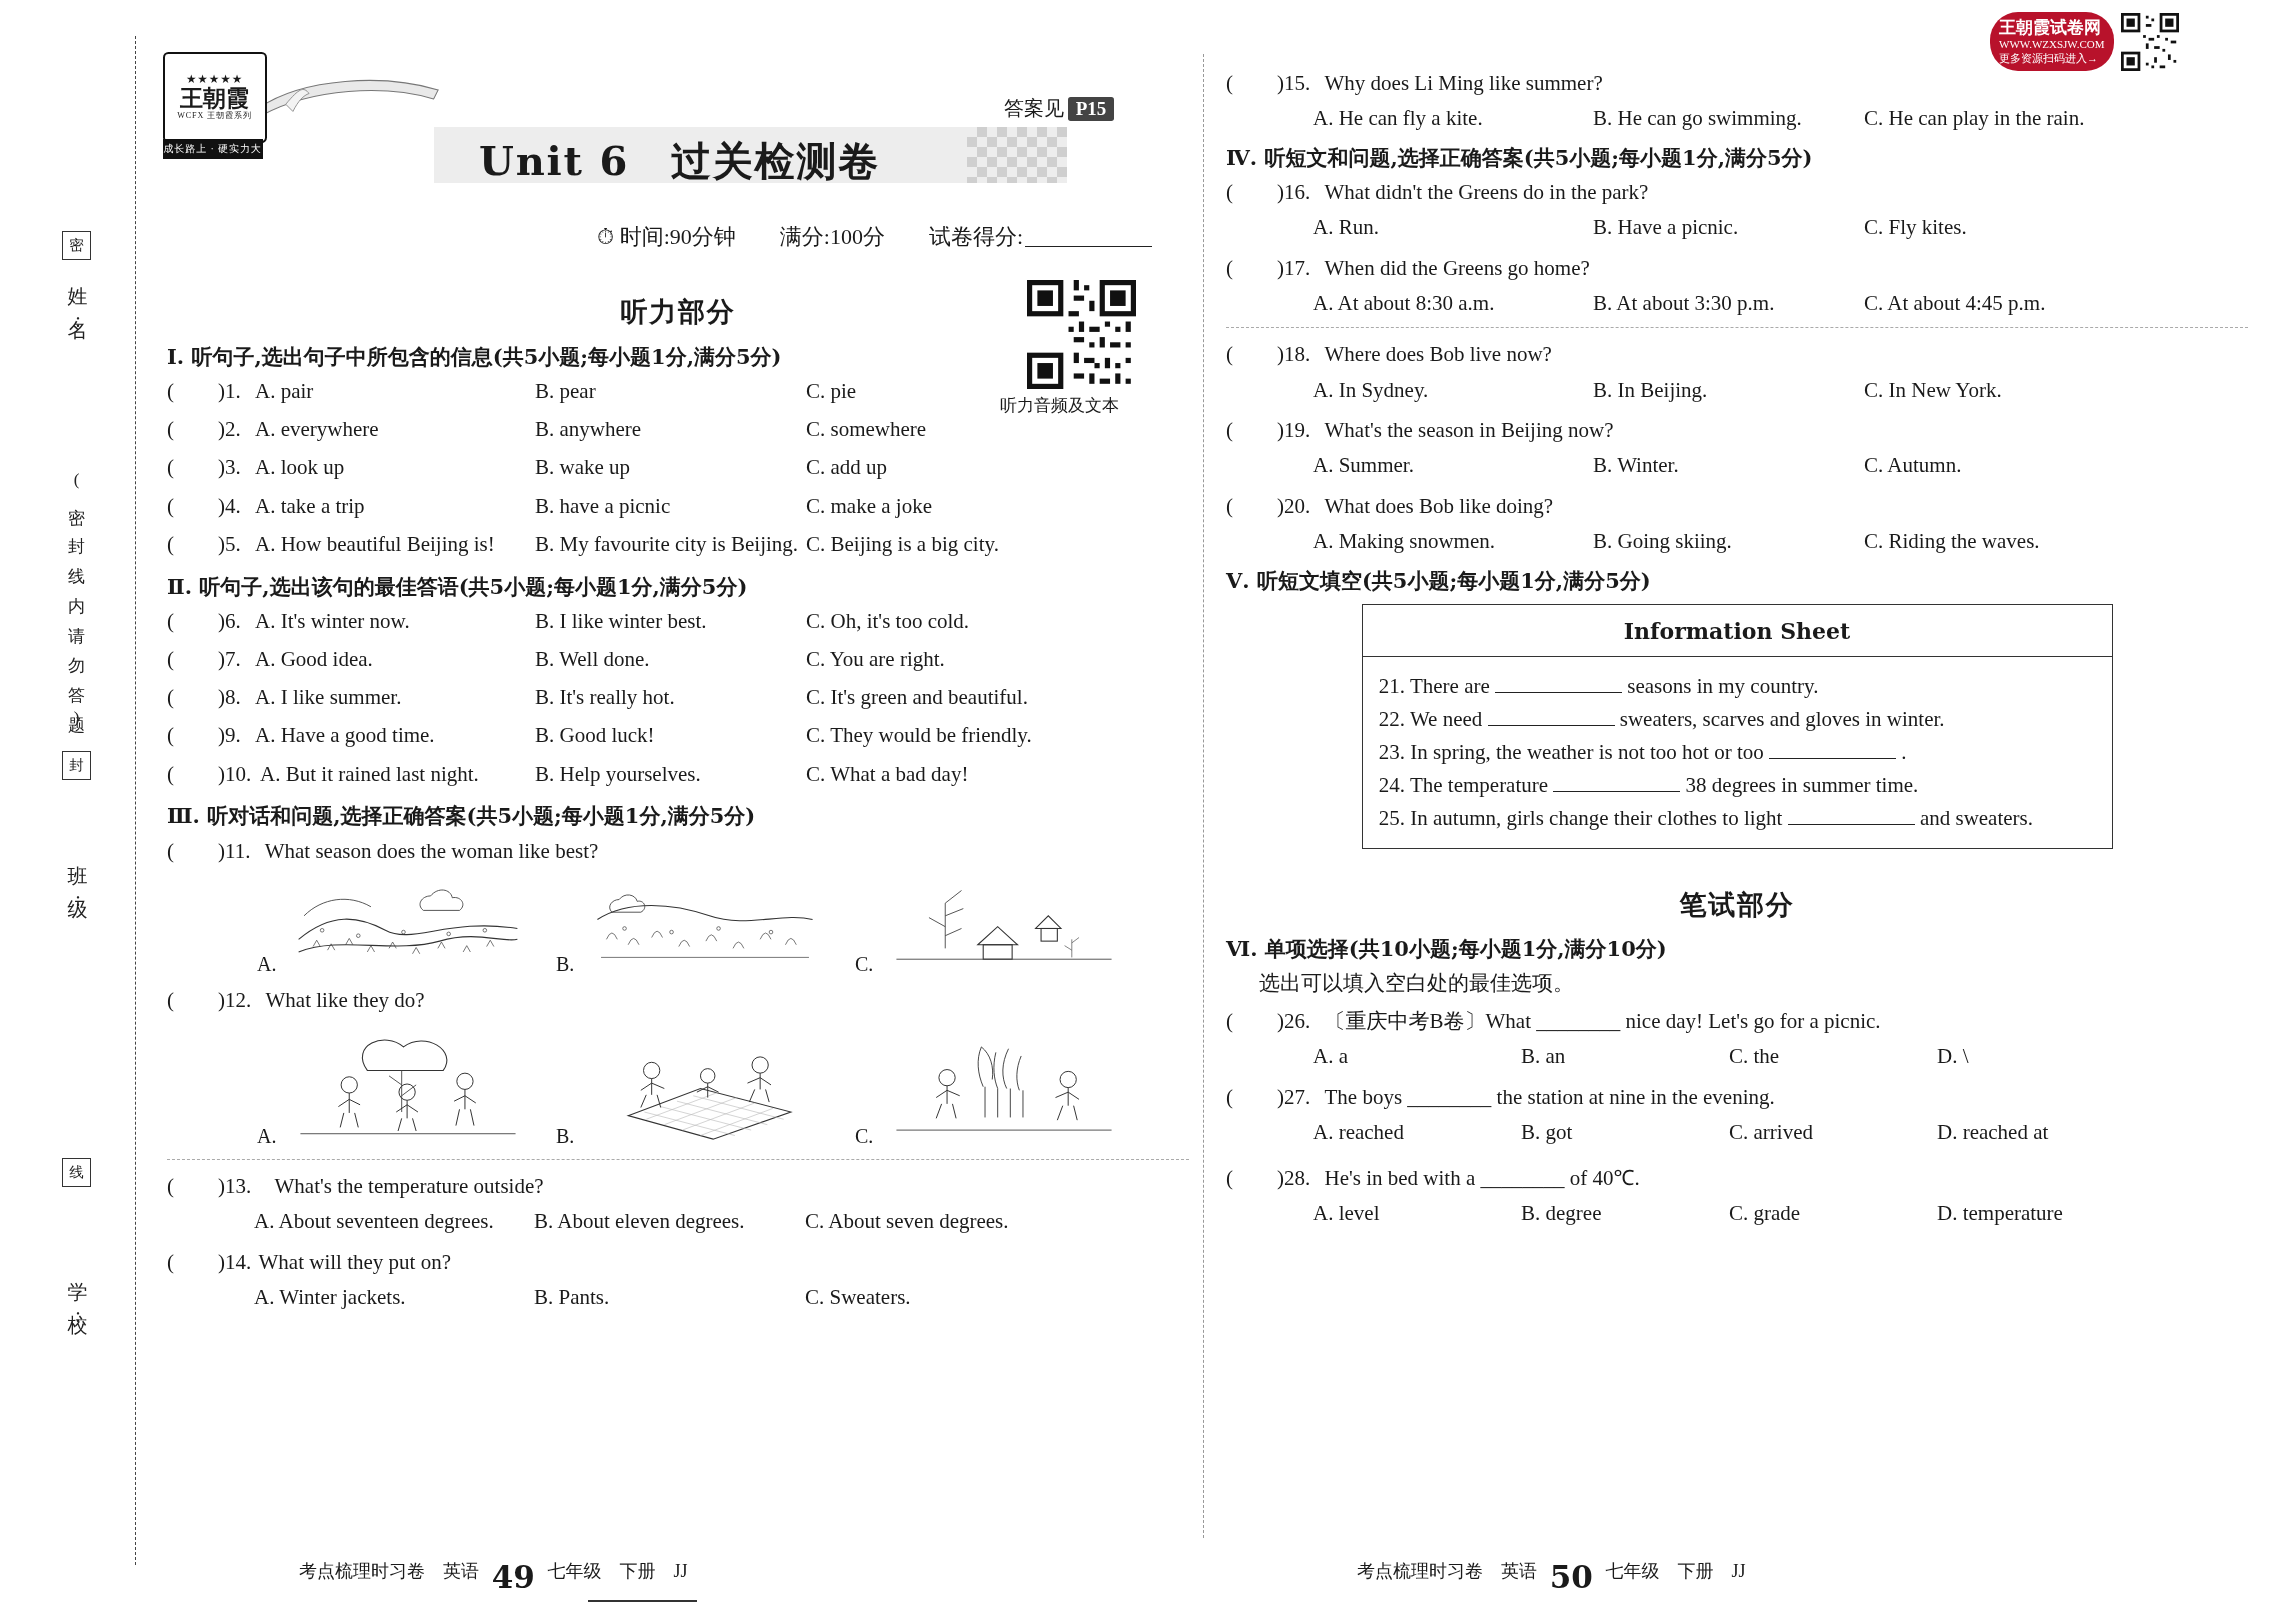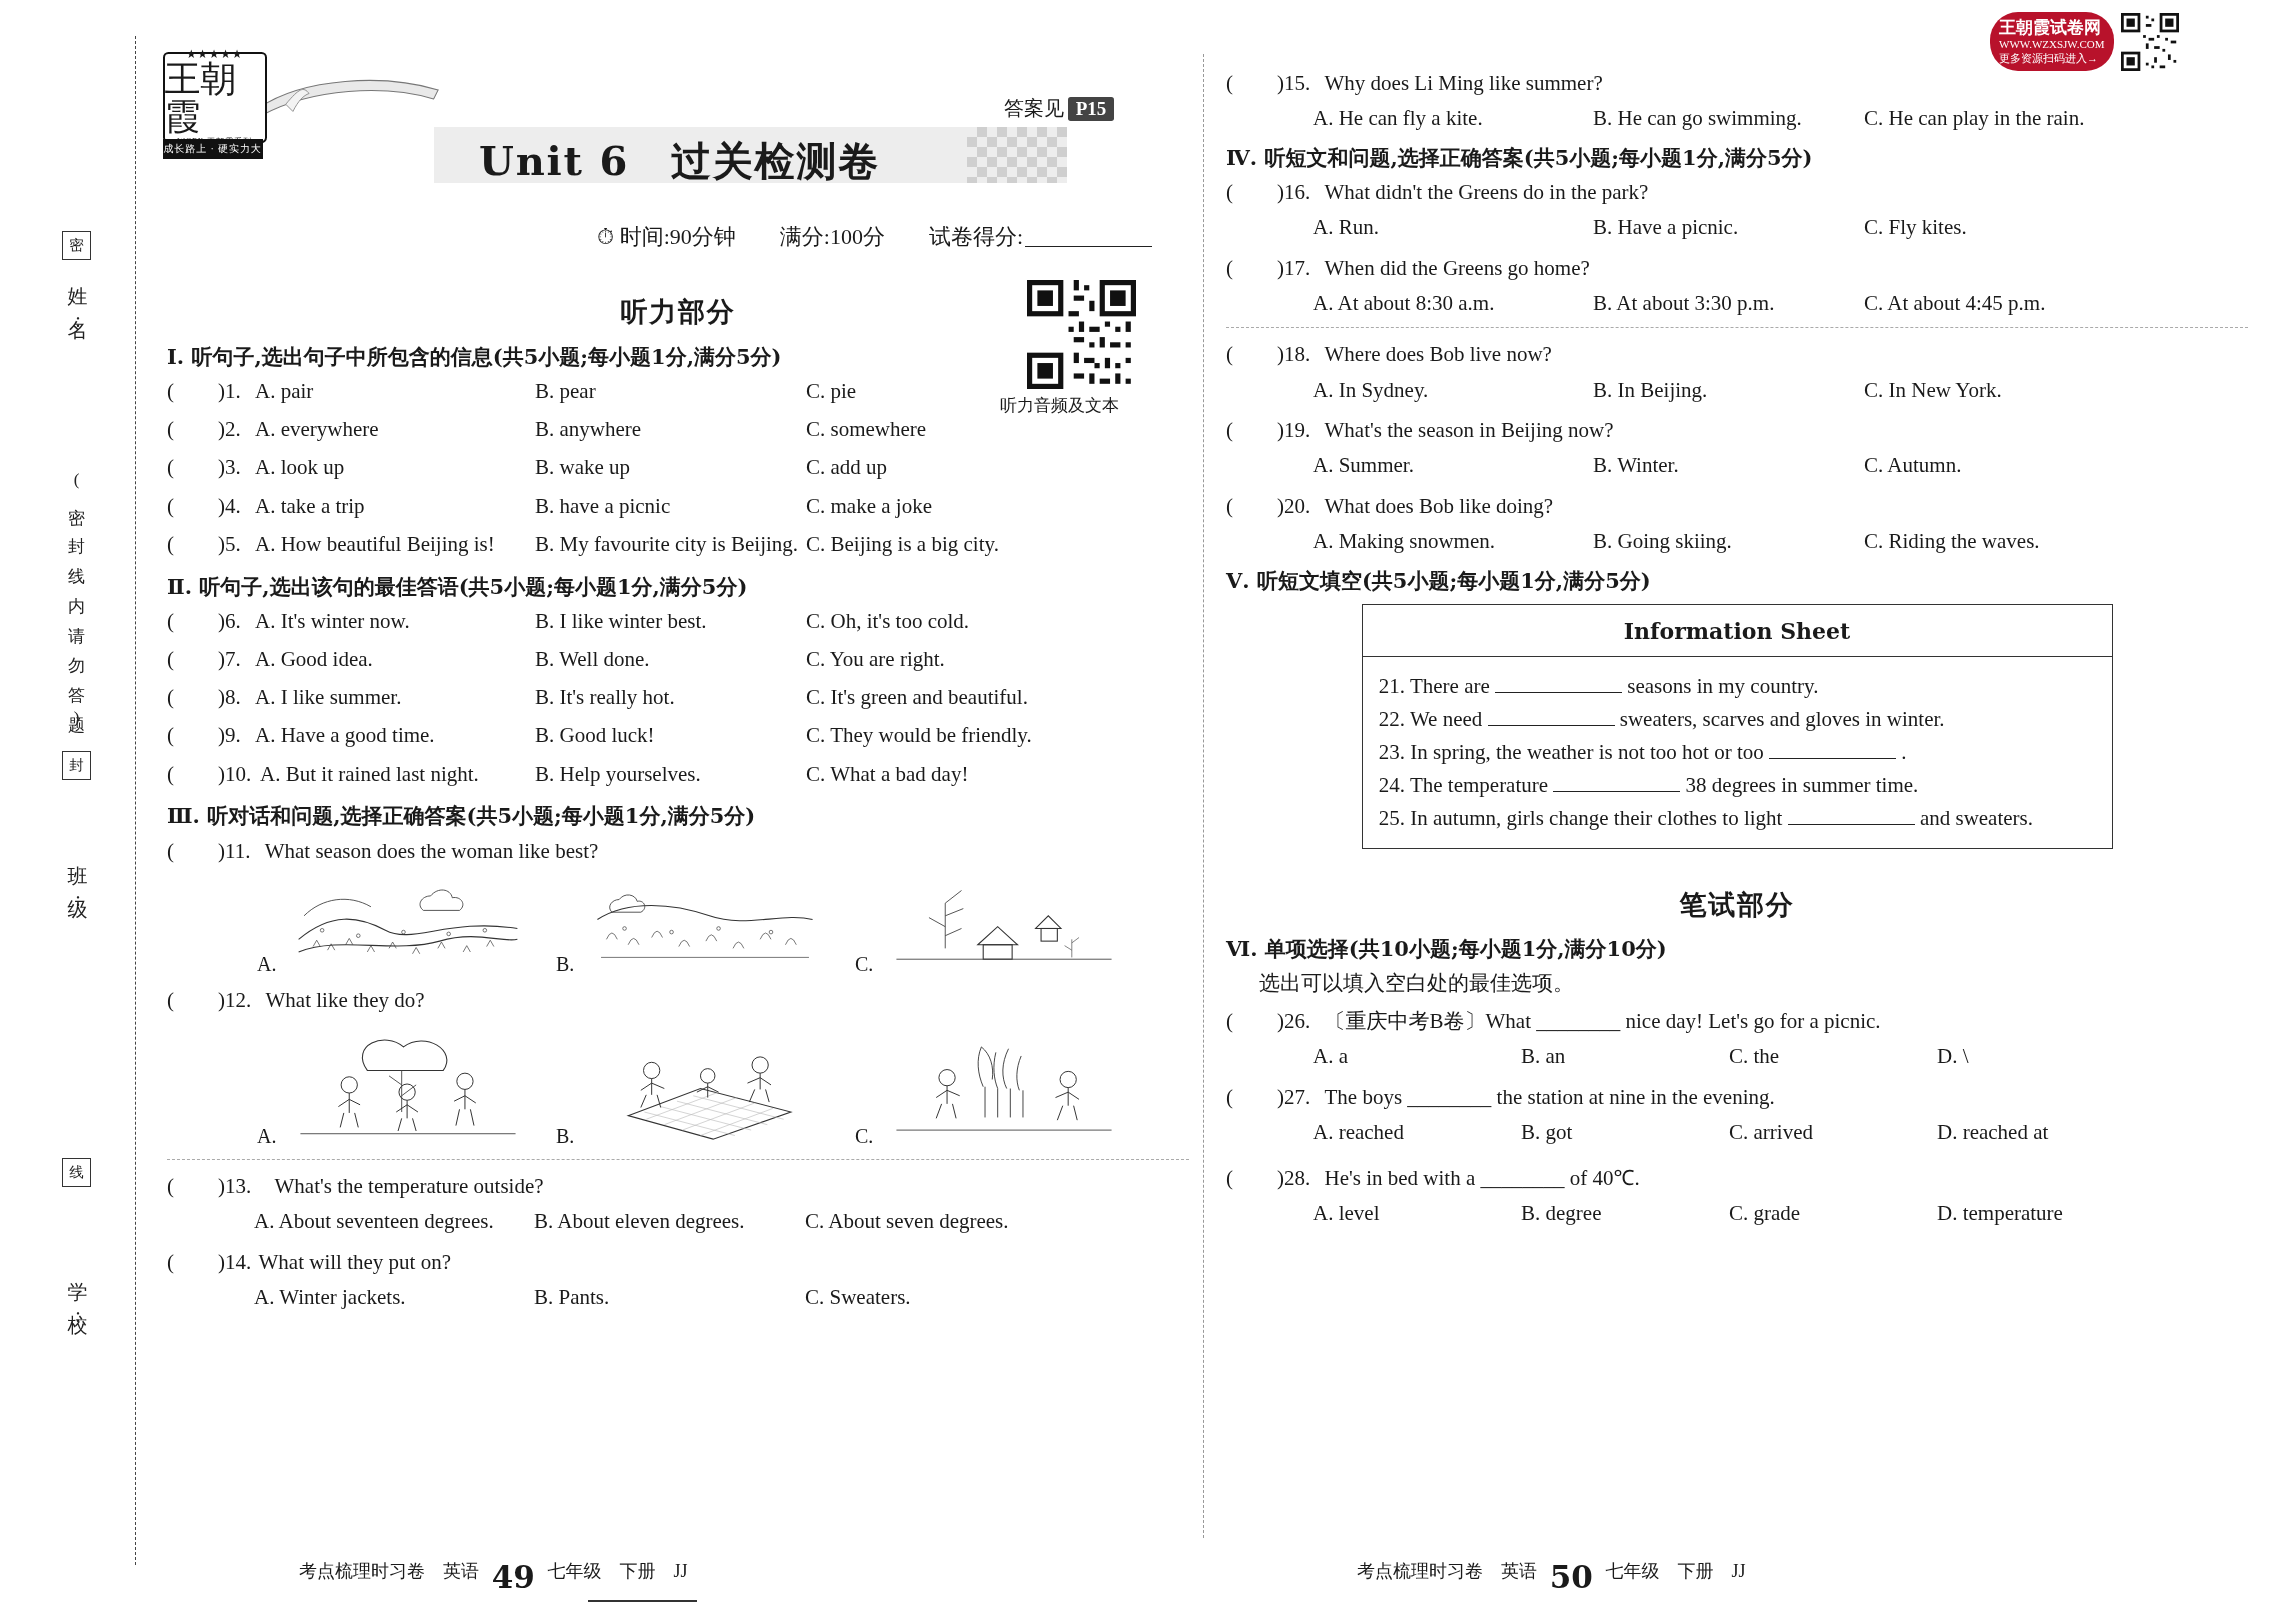--- a/index.html
+++ b/index.html
@@ -14,21 +14,21 @@
   
   .col{position:absolute;top:36px;width:1022px;height:1511px;}
   .col-left{left:167px;}
   .col-right{left:1226px;}
   .divider{position:absolute;left:1203px;top:54px;width:0.9px;height:1484px;border-left:0.9px dashed #999;}
 
   
   .logo-wrap{position:absolute;left:140px;top:45px;width:299px;height:100px;}
   .logo-circle{position:absolute;left:22.6px;top:7.2px;width:100px;height:87px;border:2.7px solid #111;border-radius:5.4px;background:#fff;display:flex;flex-direction:column;align-items:center;justify-content:center;}
   .logo-stars{font-size:11.8px;letter-spacing:0.9px;line-height:1;}
-  .logo-main{font-size:36px;font-weight:normal;font-family:"DejaVu Serif",serif;line-height:1.05;}
+  .logo-main{font-size:23px;font-weight:bold;font-family:"DejaVu Serif",serif;line-height:1.05;}
   .logo-sub{font-size:8.1px;letter-spacing:0.9px;}
   .logo-black{position:absolute;left:22.6px;top:94px;width:100px;height:20px;background:#111;color:#fff;font-size:10px;text-align:center;line-height:20px;letter-spacing:0.9px;}
   .ribbon{position:absolute;left:109px;top:27px;width:199px;height:52px;}
 
   .title-band{position:absolute;left:434px;top:127px;width:633px;height:56px;background:#ededed;}
   .title-band .checker{position:absolute;right:0;top:0;width:100px;height:56px;
     background-image:linear-gradient(45deg,#cfcfcf 25%,transparent 25%,transparent 75%,#cfcfcf 75%),
                      linear-gradient(45deg,#cfcfcf 25%,transparent 25%,transparent 75%,#cfcfcf 75%);
     background-size:20px 20px;background-position:0 0,10px 10px;}
   .title-text{position:absolute;left:479px;top:134px;font-size:40px;font-weight:bold;font-family:"DejaVu Serif",serif;letter-spacing:1.8px;}

